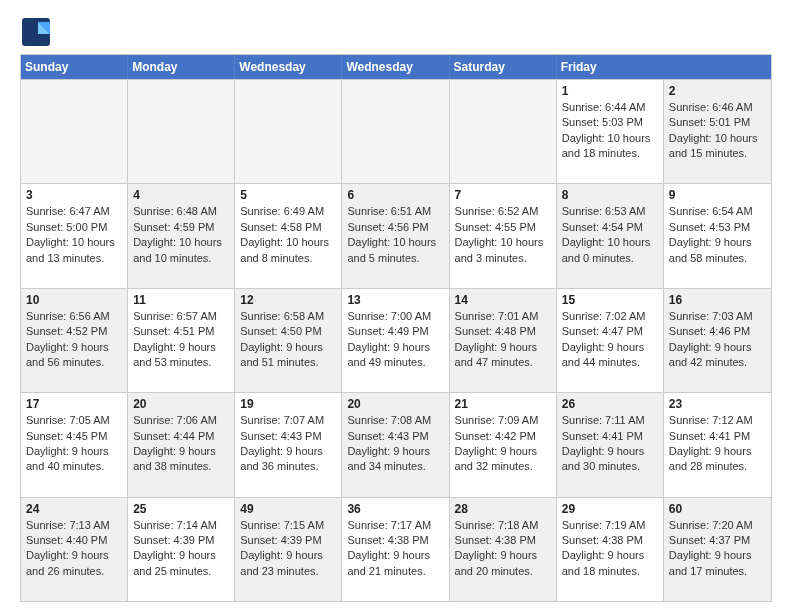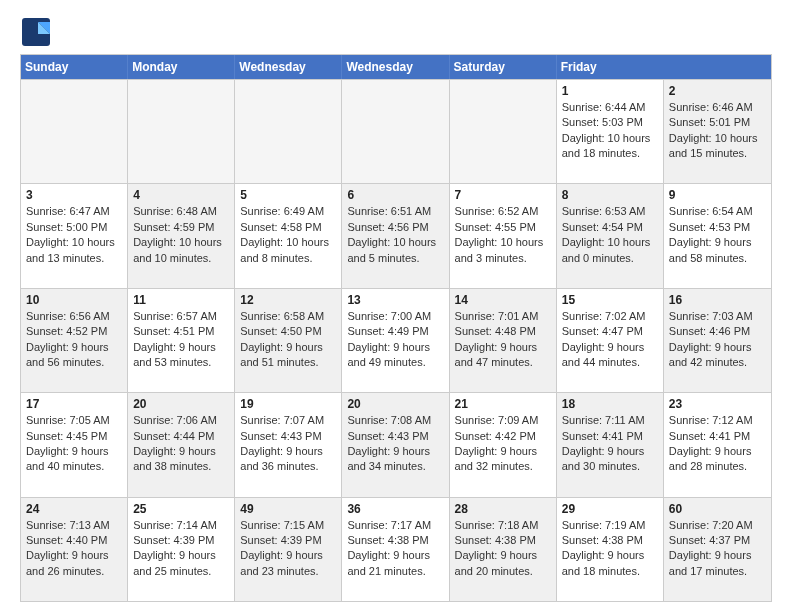--- a/index.html
+++ b/index.html
@@ -233,21 +233,21 @@
           </div>
           <div class="cal-cell shaded">
             <div class="day-num">20</div>
             <div class="day-info">Sunrise: 7:08 AM<br>Sunset: 4:43 PM<br>Daylight: 9 hours<br>and 34 minutes.</div>
           </div>
           <div class="cal-cell">
             <div class="day-num">21</div>
             <div class="day-info">Sunrise: 7:09 AM<br>Sunset: 4:42 PM<br>Daylight: 9 hours<br>and 32 minutes.</div>
           </div>
           <div class="cal-cell shaded">
-            <div class="day-num">18</div>
+            <div class="day-num">26</div>
             <div class="day-info">Sunrise: 7:11 AM<br>Sunset: 4:41 PM<br>Daylight: 9 hours<br>and 30 minutes.</div>
           </div>
           <div class="cal-cell">
             <div class="day-num">23</div>
             <div class="day-info">Sunrise: 7:12 AM<br>Sunset: 4:41 PM<br>Daylight: 9 hours<br>and 28 minutes.</div>
           </div>
         </div>
         <div class="cal-row">
           <div class="cal-cell shaded">
             <div class="day-num">24</div>

